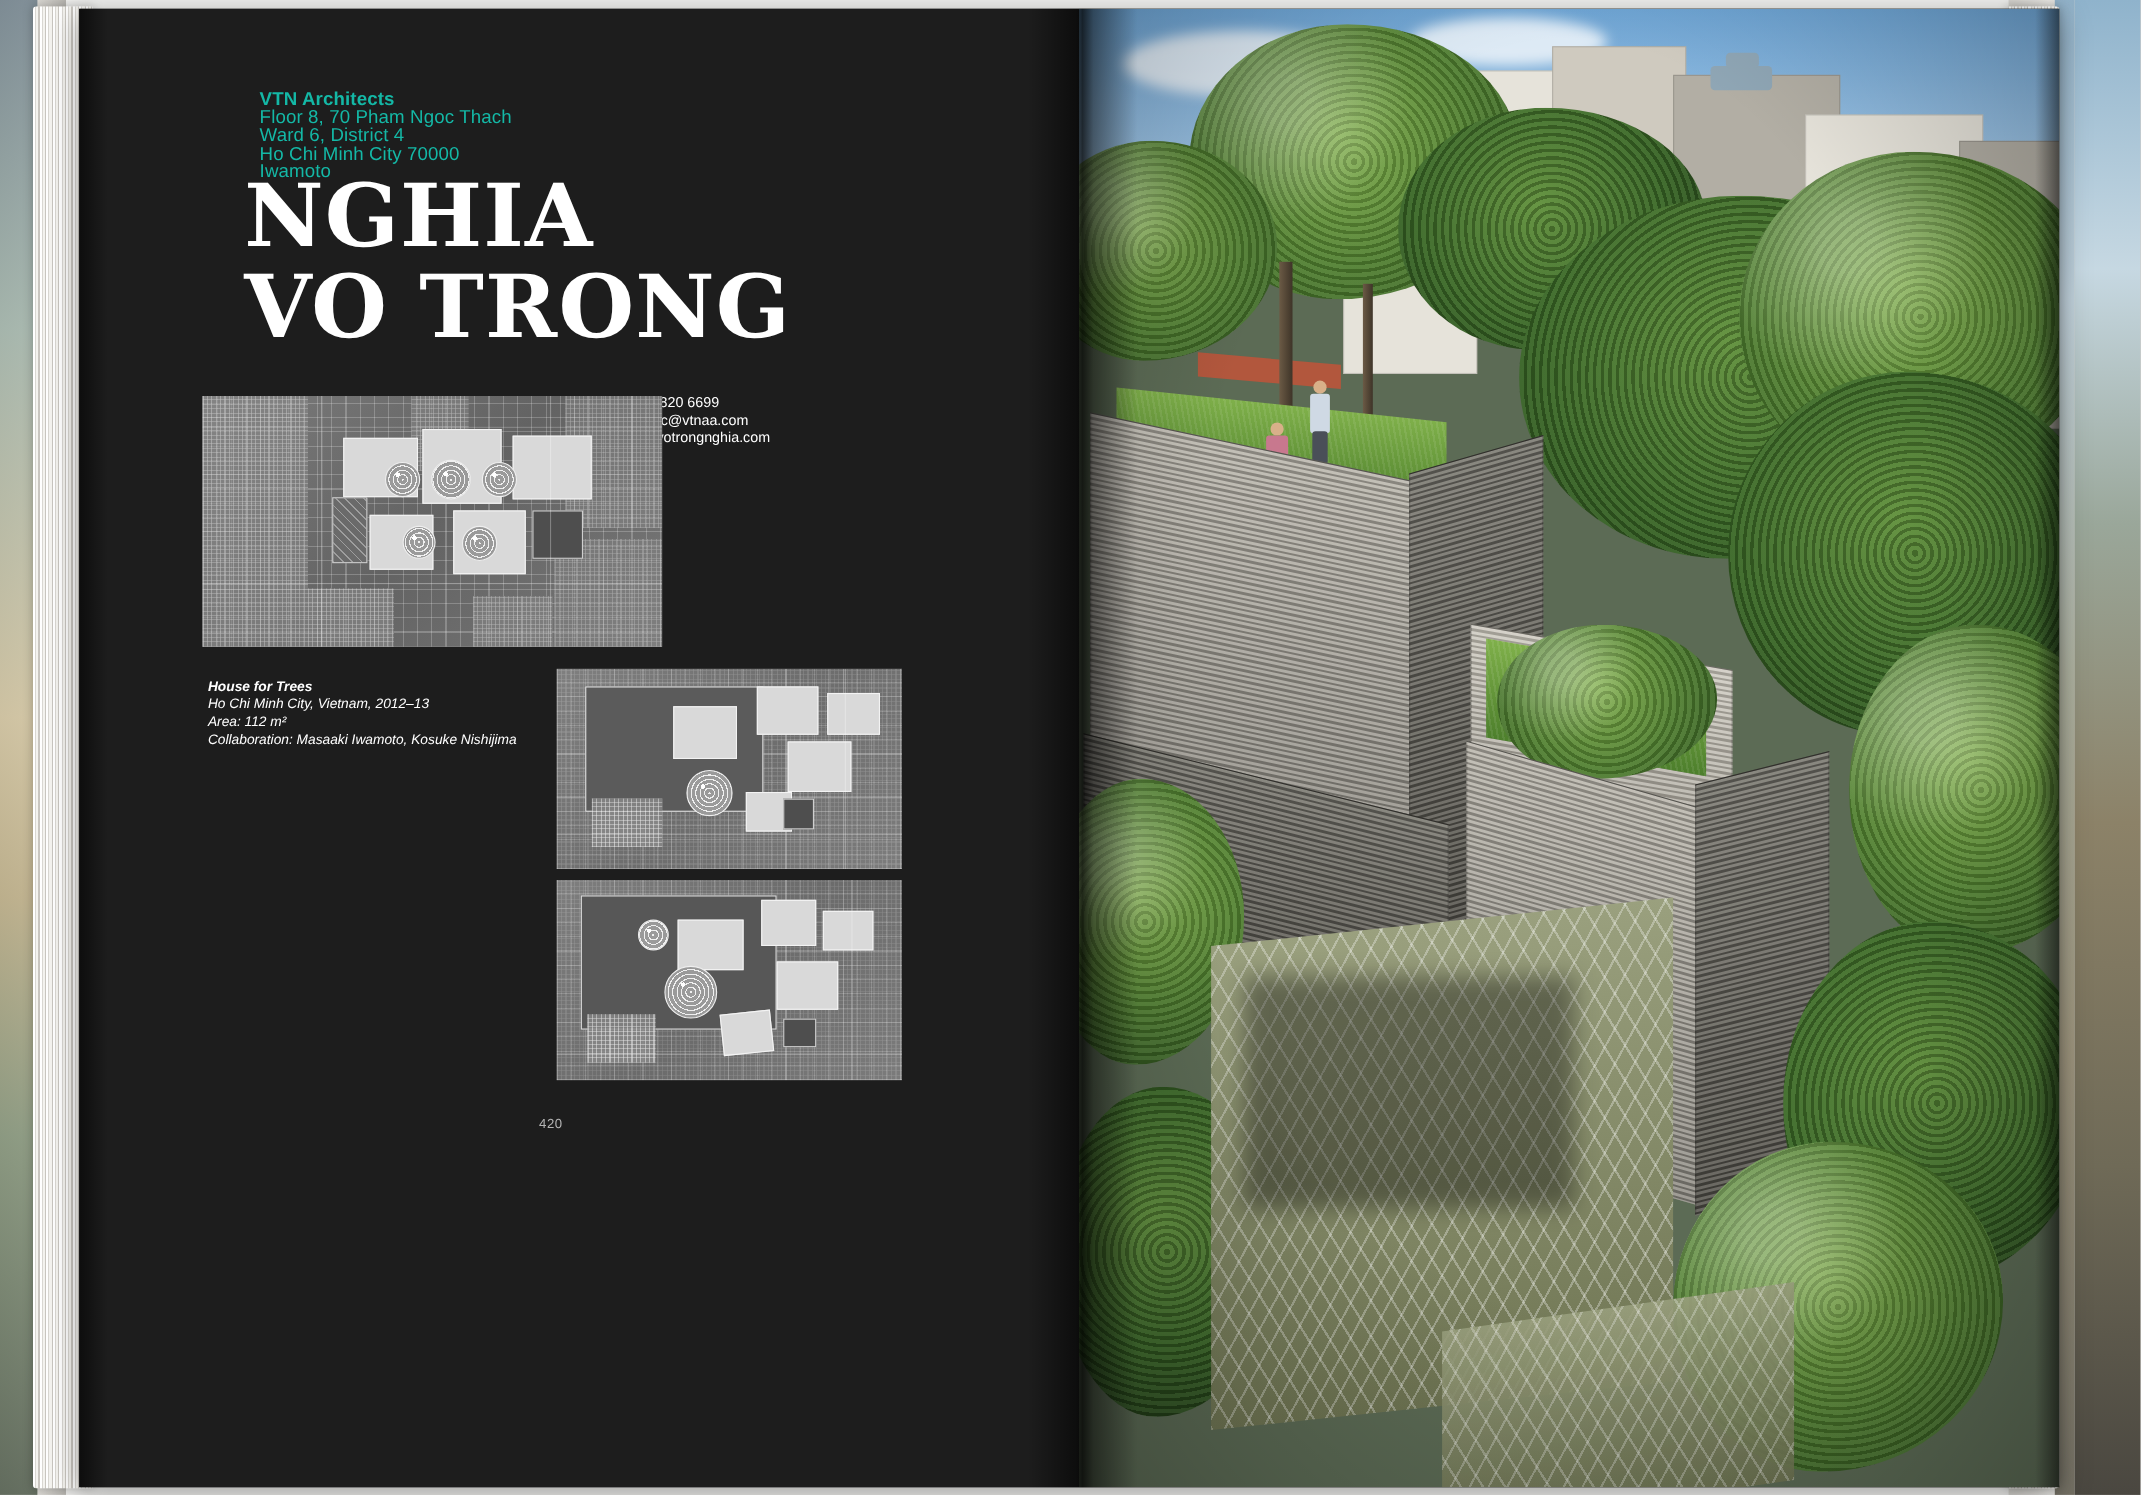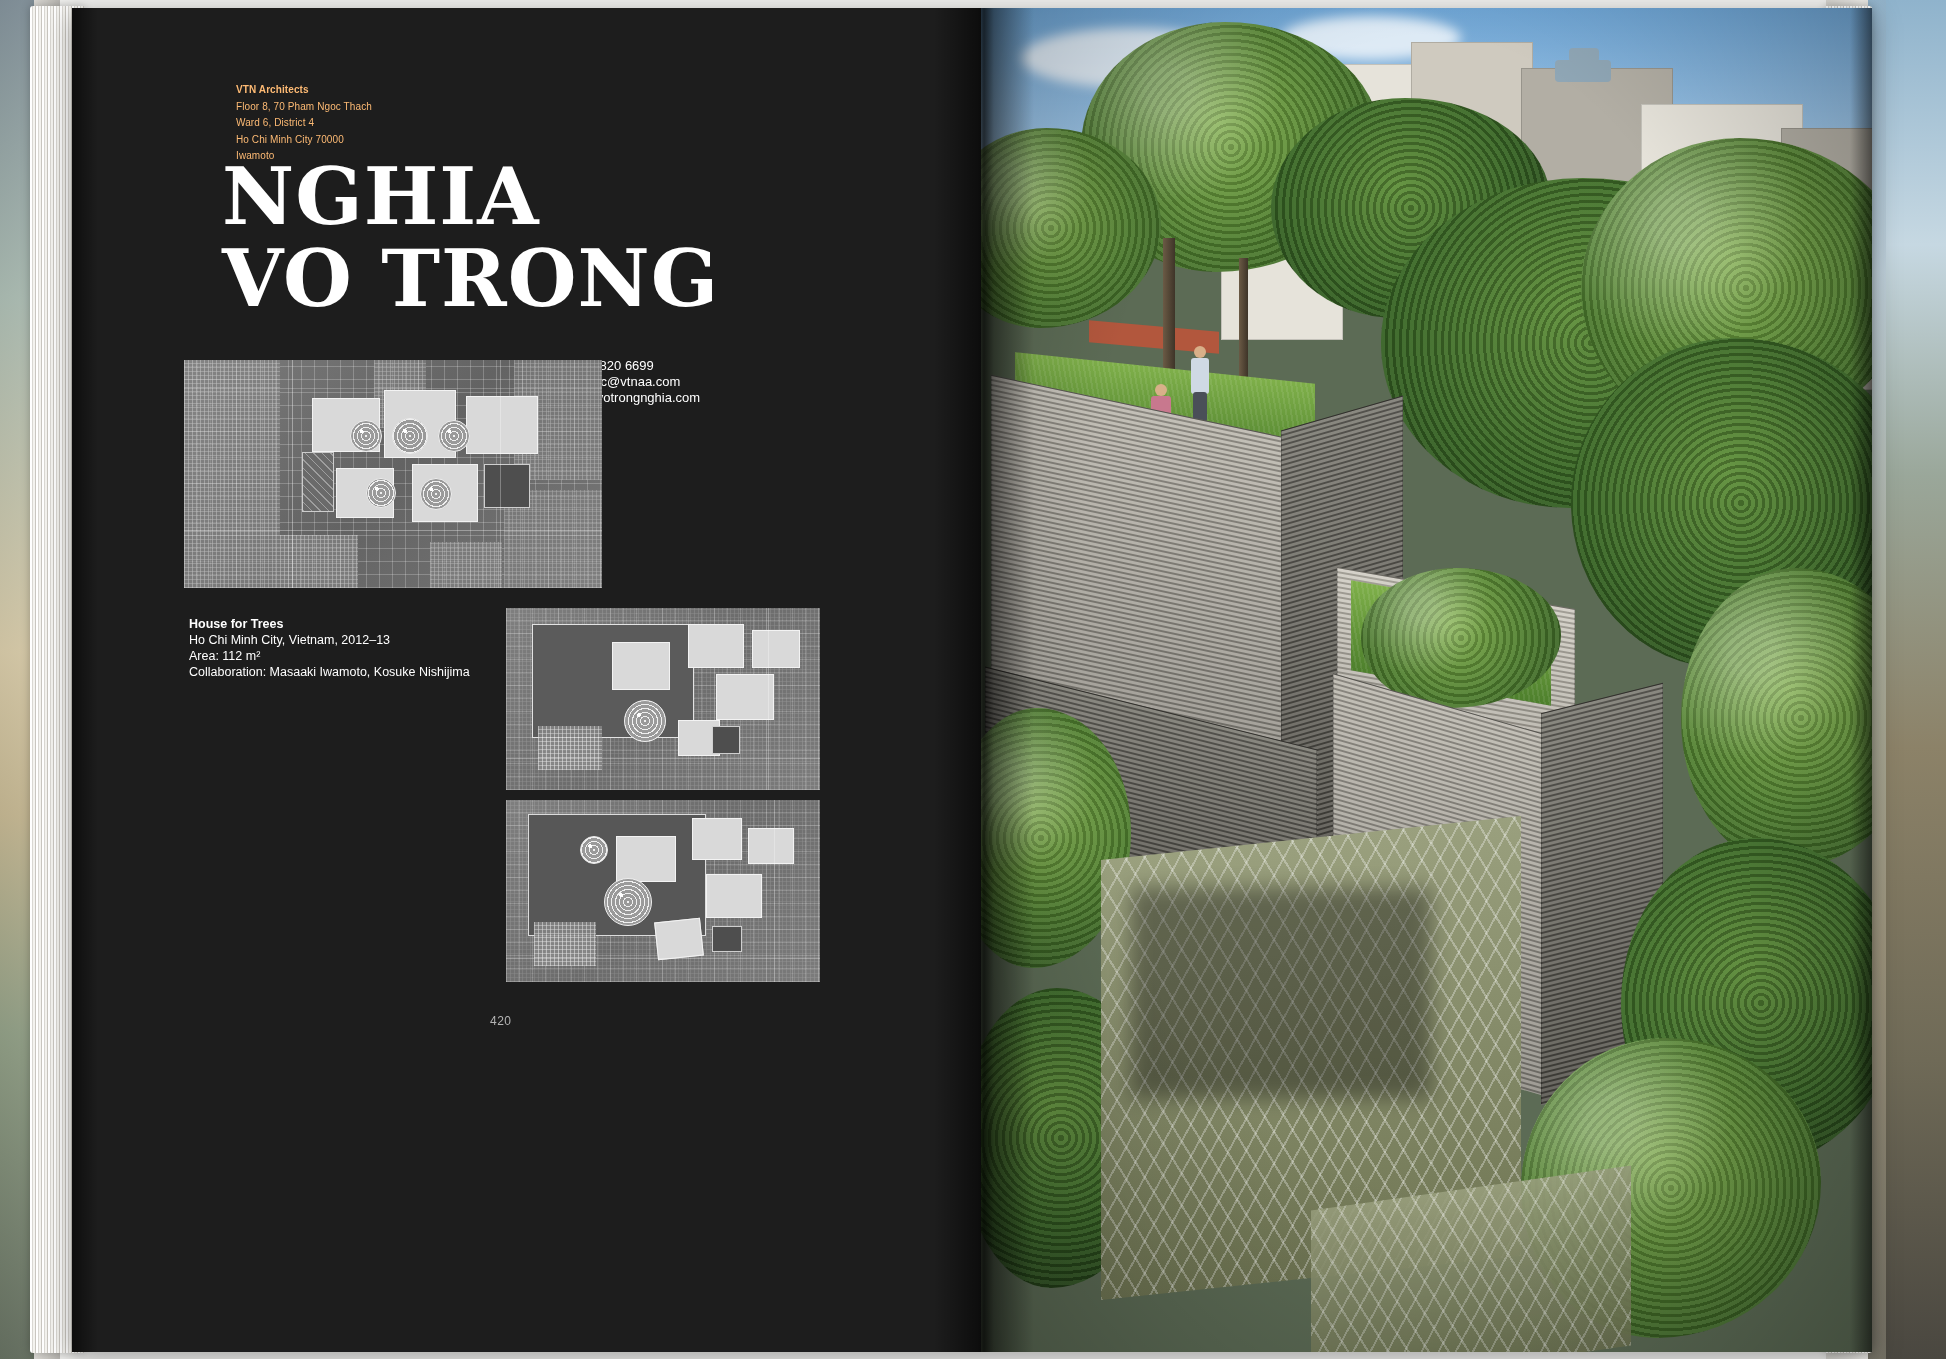--- a/index.html
+++ b/index.html
@@ -108,22 +108,22 @@
     position:absolute; right:0; top:0; width:22px; height:100%;
     background:linear-gradient(270deg, rgba(0,0,0,.5), rgba(0,0,0,0));
     pointer-events:none; z-index:30;
   }
 
   
   .studio-block {
     position: absolute;
     left: 164px;
     top: 74px;
-    color: #fdba74;
-    font-size: 10px;
+    color: #14b8a6;
+    font-size: 17px;
     line-height: 16.5px;
     letter-spacing: .1px;
   }
   .studio-block .studio-name { font-weight: bold; }
 
   .big-title {
     position: absolute;
     left: 150px;
     top: 148px;
     width: 700px;
@@ -144,20 +144,21 @@
     line-height: 16px;
   }
 
   .project-block {
     position: absolute;
     left: 117px;
     top: 608px;
     color: #ffffff;
     font-size: 12.5px;
     line-height: 16px;
+    font-style: italic;
   }
   .project-block .proj-title { font-weight: bold; }
 
   .folio {
     position: absolute;
     left: 418px;
     top: 1006px;
     color: #b4b4b4;
     font-size: 12px;
     letter-spacing: .5px;

